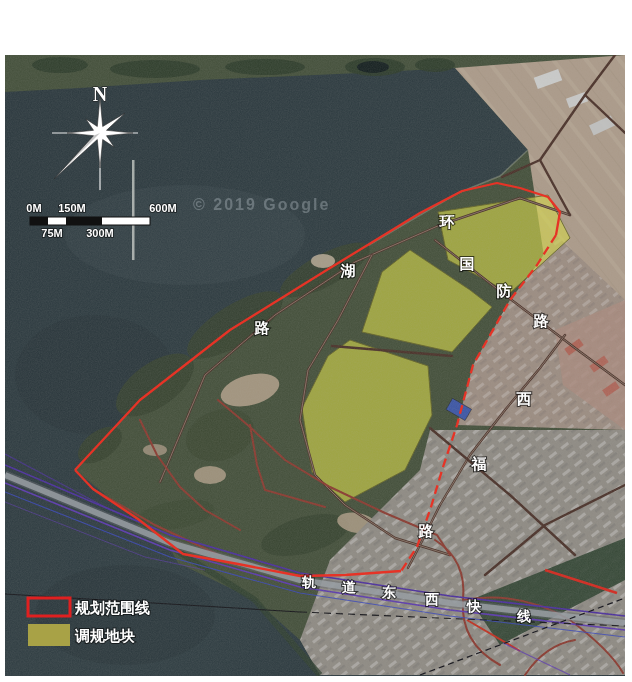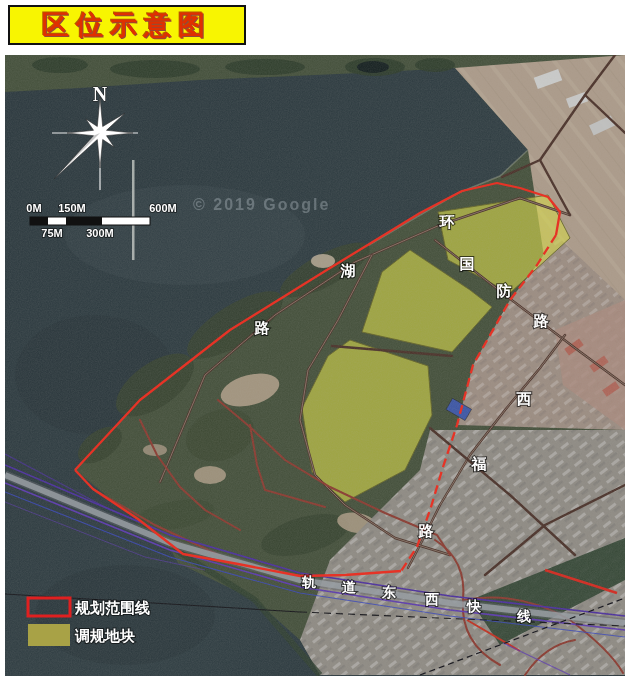--- a/index.html
+++ b/index.html
@@ -24,23 +24,20 @@
   .watermark{font-size:16px;font-weight:bold;letter-spacing:2px;fill:rgba(205,215,220,0.32);
              font-family:"Liberation Sans","DejaVu Sans",sans-serif;}
   .north{font-size:20px;font-weight:bold;fill:#ffffff;stroke:#1a1a1a;stroke-width:0.9px;
          paint-order:stroke;text-anchor:middle;font-family:"Liberation Serif","DejaVu Serif",serif;}
 </style>
 </head>
 <body>
 
 <div class="page">
 
-  <div class="banner">
-    <span>区位示意图</span>
-  </div>
 
   <div class="map-frame">
   <svg width="620" height="621" viewBox="0 0 620 621" xmlns="http://www.w3.org/2000/svg">
     <defs>
       <linearGradient id="waterg" x1="0" y1="0" x2="1" y2="1">
         <stop offset="0" stop-color="#2a373d"></stop>
         <stop offset="0.6" stop-color="#2f3d42"></stop>
         <stop offset="1" stop-color="#27343a"></stop>
       </linearGradient>
       <pattern id="bldg" width="15" height="11" patternUnits="userSpaceOnUse" patternTransform="rotate(-38)">

